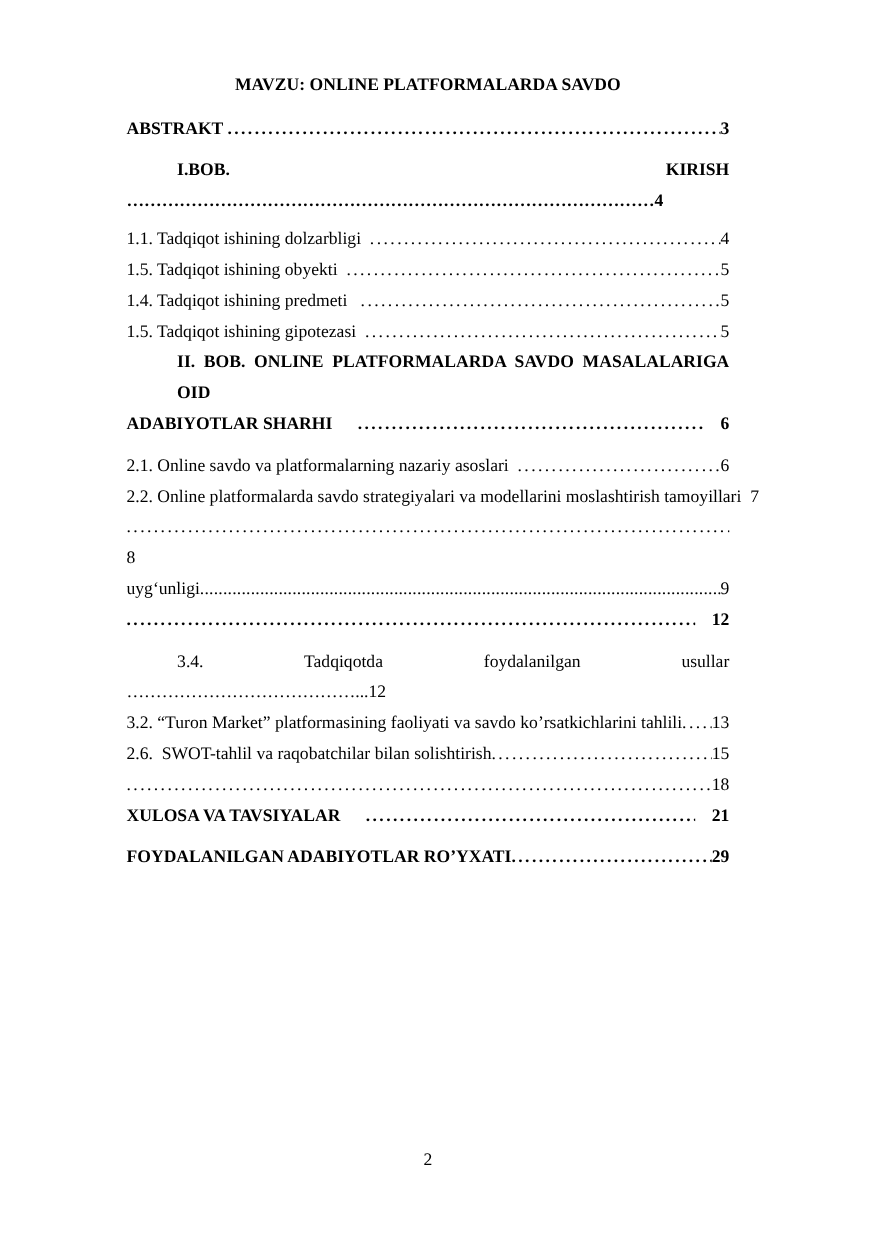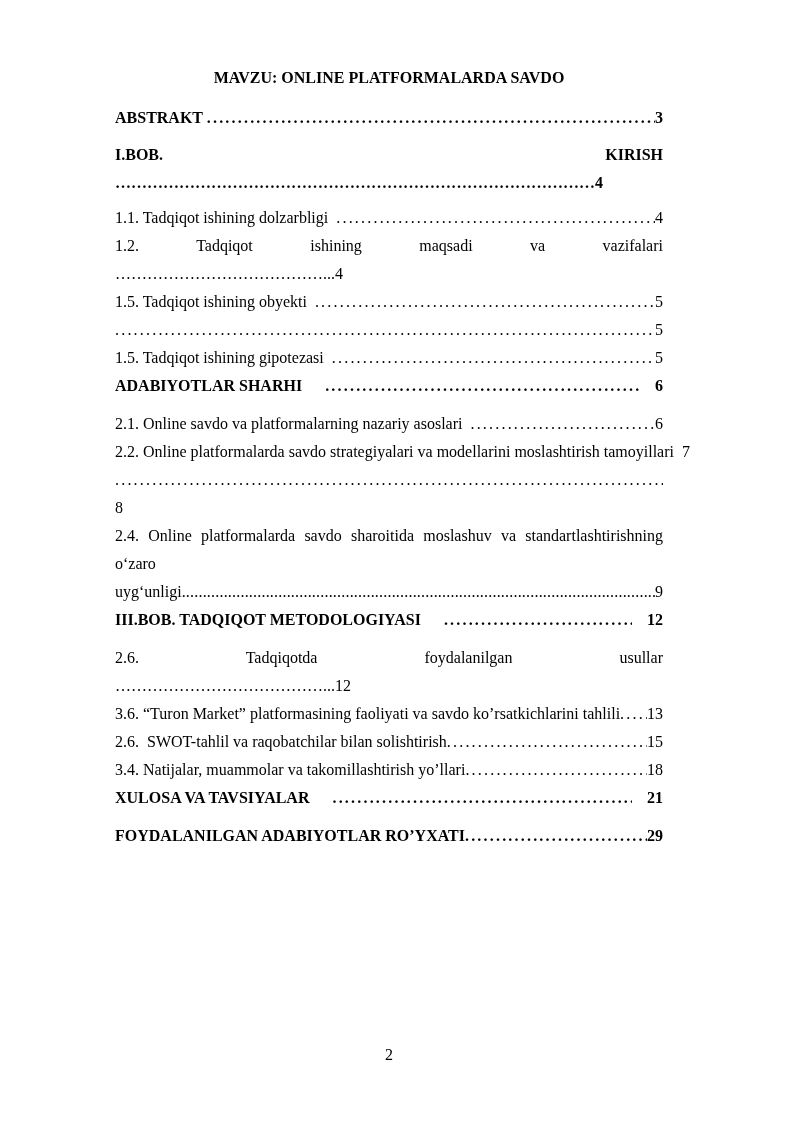--- a/index.html
+++ b/index.html
@@ -10,21 +10,21 @@
     color:#000;
     font-family:"Liberation Serif","DejaVu Serif",serif;
     font-size:16px;
     box-sizing:border-box;
     padding:64px 57px 0 115px;
     overflow:hidden;
   }
   .line{line-height:28px;}
   .bold{font-weight:bold;}
   .center{text-align:center;}
-  .spread{text-align:justify;text-align-last:justify;}
+  .spread{text-align:justify;text-align-last:justify;margin-left:46px;}
   .row{display:flex;align-items:flex-end;}
   .lbl{white-space:pre;flex:0 1 auto;}
   .leader{flex:1 1 auto;min-width:0;overflow:hidden;white-space:nowrap;letter-spacing:2.2px;}
   .leader.fine{letter-spacing:0.2px;}
   .pg{white-space:pre;flex:0 0 auto;}
   .cont{white-space:pre;overflow:hidden;}
   .mb12{margin-bottom:12px;}
   .mb9{margin-bottom:9px;}
   .mb7{margin-bottom:7px;}
   .mb10{margin-bottom:10px;gap:15px;}
@@ -47,43 +47,41 @@
     <div class="line spread bold">I.BOB. KIRISH</div>
     <div class="line cont bold mb7">………………………………………………………………………………4</div>
   </div>
 
   <div class="line row">
     <span class="lbl">1.1. Tadqiqot ishining dolzarbligi  </span>
     <span class="leader">................................................................................................................................................................................................................................................................................................................................................................................................................</span>
     <span class="pg">4</span>
   </div>
 
-  <div>
-    <div class="line spread">1.2. Tadqiqot ishining maqsadi va vazifalari</div>
-    <div class="line cont">…………………………………...4</div>
-  </div>
 
   <div class="line row">
     <span class="lbl">1.5. Tadqiqot ishining obyekti  </span>
     <span class="leader">................................................................................................................................................................................................................................................................................................................................................................................................................</span>
     <span class="pg">5</span>
   </div>
 
   <div class="line row">
+    <span class="lbl">1.4. Tadqiqot ishining predmeti   </span>
     <span class="leader">................................................................................................................................................................................................................................................................................................................................................................................................................</span>
     <span class="pg">5</span>
   </div>
 
   <div class="line row">
     <span class="lbl">1.5. Tadqiqot ishining gipotezasi  </span>
     <span class="leader">................................................................................................................................................................................................................................................................................................................................................................................................................</span>
     <span class="pg">5</span>
   </div>
 
   <div>
+    <div class="line spread bold">II. BOB. ONLINE PLATFORMALARDA SAVDO MASALALARIGA OID</div>
     <div class="line row bold mb10">
       <span class="lbl">ADABIYOTLAR SHARHI  </span>
       <span class="leader">................................................................................................................................................................................................................................................................................................................................................................................................................</span>
       <span class="pg">6</span>
     </div>
   </div>
 
   <div class="line row">
     <span class="lbl">2.1. Online savdo va platformalarning nazariy asoslari  </span>
     <span class="leader">................................................................................................................................................................................................................................................................................................................................................................................................................</span>
@@ -98,53 +96,50 @@
 
   <div>
     <div class="line row">
       <span class="leader">................................................................................................................................................................................................................................................................................................................................................................................................................</span>
       <span class="pg"></span>
     </div>
     <div class="line">8</div>
   </div>
 
   <div>
-    <div class="line spread">2.4. Online platformalarda savdo sharoitida moslashuv va standartlashtirishning oʻzaro</div>
     <div class="line row">
       <span class="lbl">uygʻunligi</span>
       <span class="leader fine">................................................................................................................................................................................................................................................................................................................................................................................................................</span>
       <span class="pg">9</span>
     </div>
   </div>
 
   <div class="line row bold mb10">
-    <span class="lbl">III.BOB. TADQIQOT METODOLOGIYASI  </span>
     <span class="leader">................................................................................................................................................................................................................................................................................................................................................................................................................</span>
     <span class="pg">12</span>
   </div>
 
   <div>
-    <div class="line spread">2.6. Tadqiqotda foydalanilgan usullar</div>
+    <div class="line spread">3.4. Tadqiqotda foydalanilgan usullar</div>
     <div class="line cont">…………………………………...12</div>
   </div>
 
   <div class="line row">
-    <span class="lbl">3.6. “Turon Market” platformasining faoliyati va savdo ko’rsatkichlarini tahlili</span>
+    <span class="lbl">3.2. “Turon Market” platformasining faoliyati va savdo ko’rsatkichlarini tahlili</span>
     <span class="leader">................................................................................................................................................................................................................................................................................................................................................................................................................</span>
     <span class="pg">13</span>
   </div>
 
   <div class="line row">
     <span class="lbl">2.6.  SWOT-tahlil va raqobatchilar bilan solishtirish</span>
     <span class="leader">................................................................................................................................................................................................................................................................................................................................................................................................................</span>
     <span class="pg">15</span>
   </div>
 
   <div class="line row">
-    <span class="lbl">3.4. Natijalar, muammolar va takomillashtirish yo’llari</span>
     <span class="leader">................................................................................................................................................................................................................................................................................................................................................................................................................</span>
     <span class="pg">18</span>
   </div>
 
   <div class="line row bold mb10">
     <span class="lbl">XULOSA VA TAVSIYALAR  </span>
     <span class="leader">................................................................................................................................................................................................................................................................................................................................................................................................................</span>
     <span class="pg">21</span>
   </div>
 

